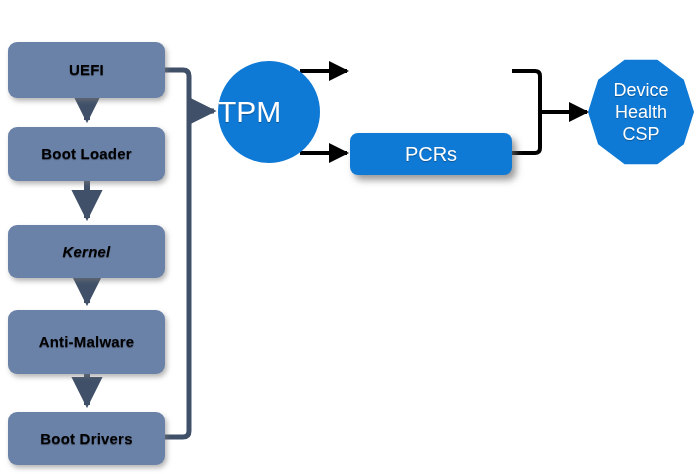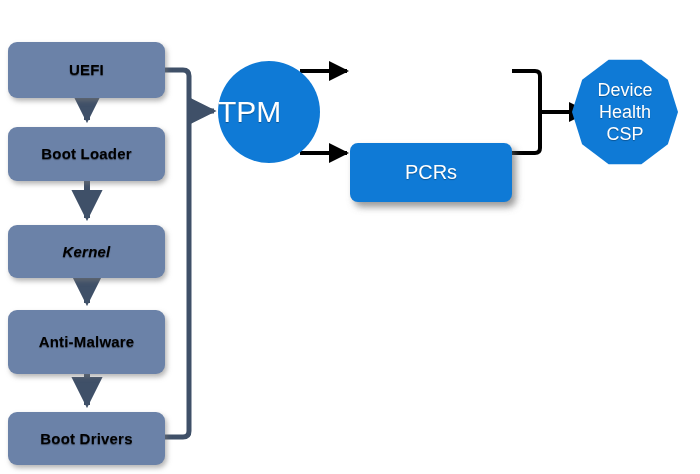--- a/index.html
+++ b/index.html
@@ -161,25 +161,25 @@
 
   <div class="chain-box" style="left:8px; top:412px; width:157px; height:53px;">
     <span class="node-label">Boot Drivers</span>
   </div>
 
   <div class="tpm-circle" style="left:218px; top:61px; width:102px; height:102px;">
     <span class="node-label">TPM</span>
   </div>
 
 
-  <div class="artifact-box" style="left:350px; top:143px; width:162px; height:59px;">
+  <div class="artifact-box" style="left:350px; top:133px; width:162px; height:42px;">
     <span class="node-label">PCRs</span>
   </div>
 
-  <div class="decagon-node" style="left:572px; top:57px; width:106px; height:110px;">
+  <div class="decagon-node" style="left:588px; top:57px; width:106px; height:110px;">
     <span class="node-label">
       <span class="node-label-line">Device</span>
       <span class="node-label-line">Health</span>
       <span class="node-label-line">CSP</span>
     </span>
   </div>
 
 </div>
 
 </body></html>

